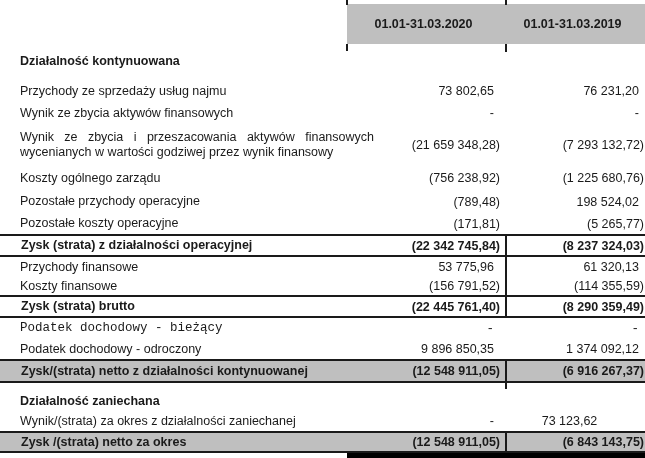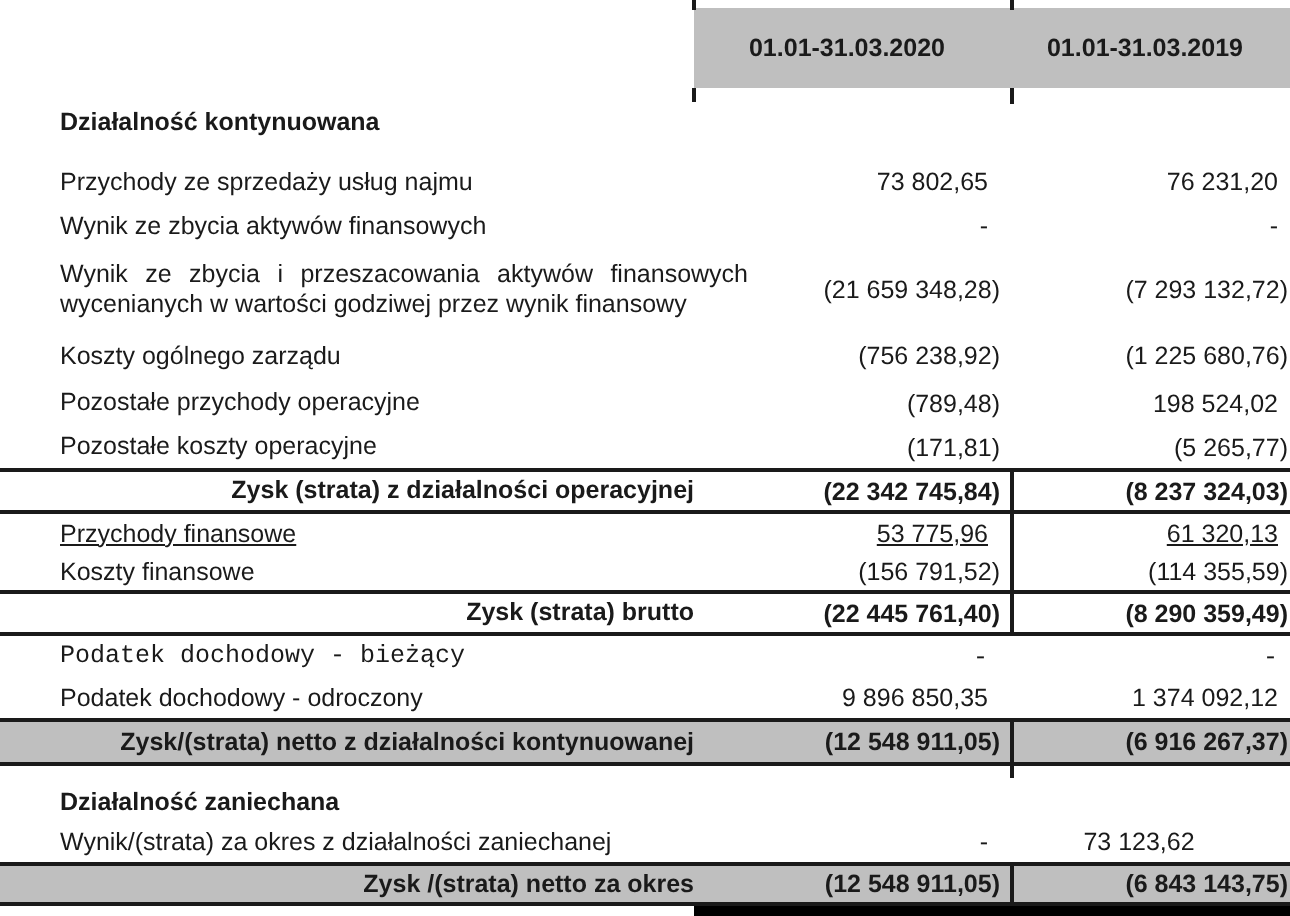--- a/index.html
+++ b/index.html
@@ -1,27 +1,27 @@
 <!DOCTYPE html>
 <html><head>
 <meta charset="utf-8">
 <style>
   html,body{margin:0;padding:0;background:#fff;}
   .page{
     position:relative;width:645px;height:458px;background:#ffffff;overflow:hidden;
     font-family:"Liberation Sans",sans-serif;font-size:12.5px;color:#1a1a1a;
   }
   .row{display:flex;align-items:center;box-sizing:border-box;}
-  .lbl{width:347px;padding-left:30px;box-sizing:border-box;line-height:1.18;}
+  .lbl{width:347px;padding-left:20px;box-sizing:border-box;line-height:1.18;}
   .val{text-align:right;box-sizing:border-box;white-space:nowrap;}
   .c1{width:153px;}
   .c2{width:145px;padding-right:1px;}
   .section{font-weight:bold;}
   .total{font-weight:bold;}
-  .total .lbl{padding-left:21px;text-align:right;}
+  .total .lbl{padding-left:21px;}
   .bordered{border-top:2px solid #1a1a1a;border-bottom:2px solid #1a1a1a;}
   .grayrow{background:#bfbfbf;}
   
   .hdr{margin-top:4px;height:40px;}
   .hdr .spacer{width:347px;}
   .hdr .hc{background:#bfbfbf;display:flex;align-items:center;justify-content:center;
            font-weight:bold;height:100%;box-sizing:border-box;}
   .hdr .hc1{width:153px;}
   .hdr .hc2{width:145px;}
   
@@ -85,21 +85,21 @@
     <div class="val c1">(171,81)</div>
     <div class="val c2">(5 265,77)</div>
   </div>
 
   <div class="row total bordered" style="height:23px;">
     <div class="lbl">Zysk (strata) z działalności operacyjnej</div>
     <div class="val c1">(22 342 745,84)</div>
     <div class="val c2">(8 237 324,03)</div>
   </div>
 
-  <div class="row" style="height:20px;text-decoration:underline;">
+  <div class="row" style="height:20px;">
     <div class="lbl">Przychody finansowe</div>
     <div class="val c1" style="padding-right: 6px;">53 775,96</div>
     <div class="val c2" style="padding-right: 6px;">61 320,13</div>
   </div>
 
   <div class="row" style="height:18px;">
     <div class="lbl">Koszty finansowe</div>
     <div class="val c1">(156 791,52)</div>
     <div class="val c2">(114 355,59)</div>
   </div>

